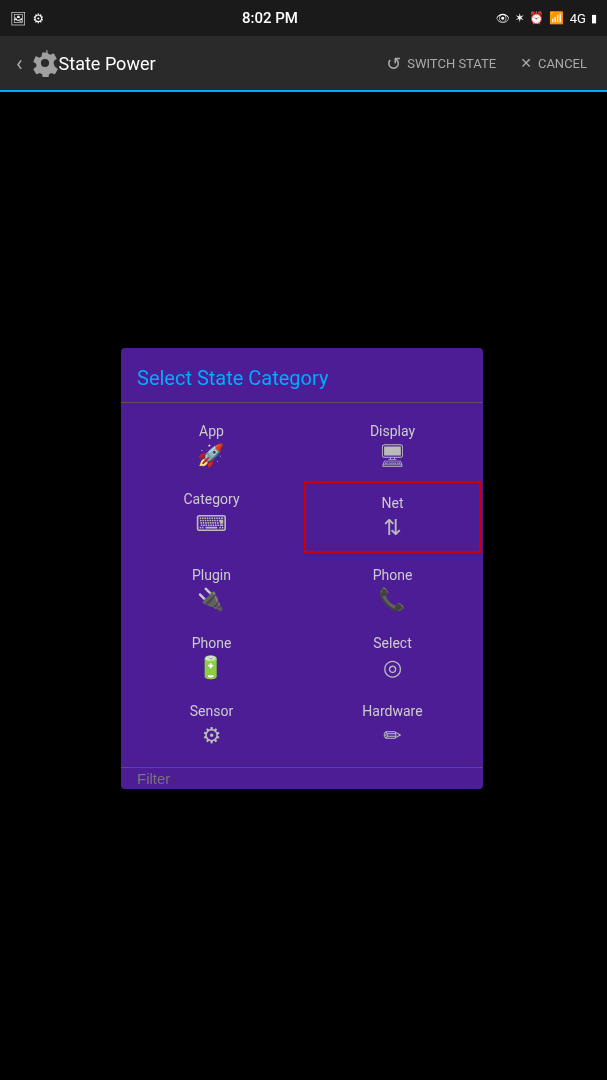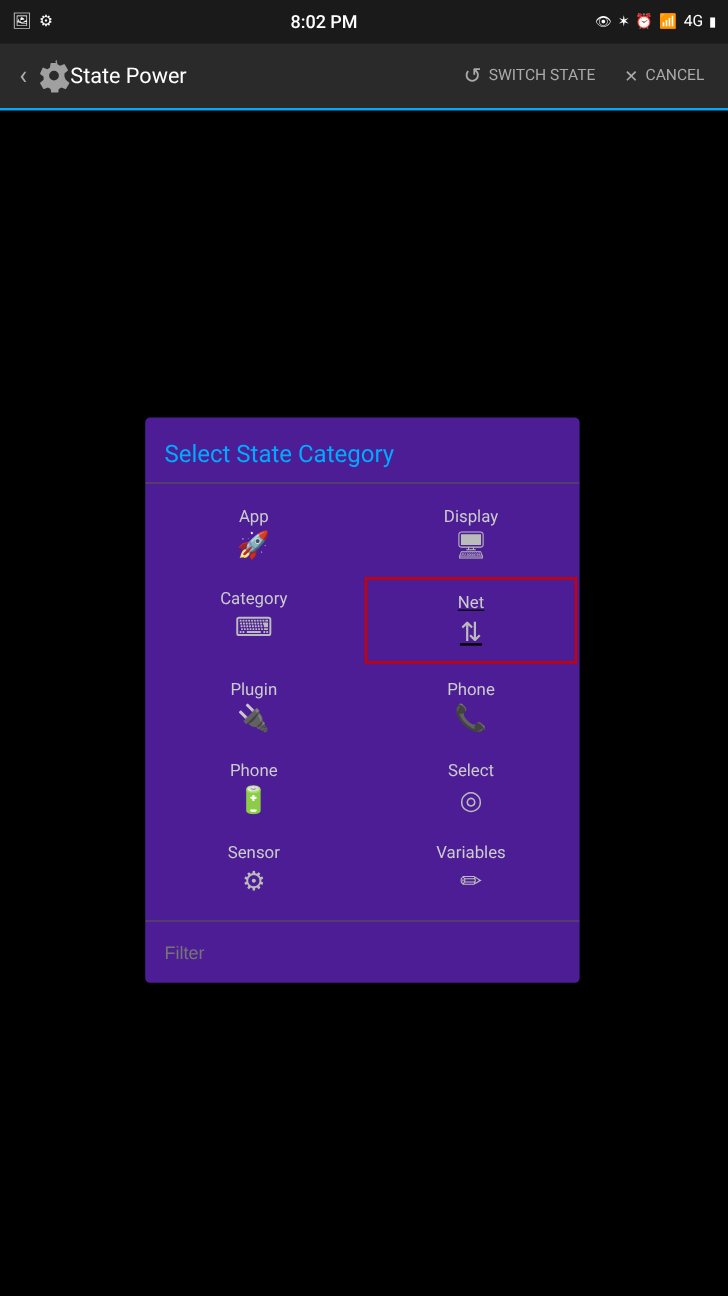--- a/index.html
+++ b/index.html
@@ -98,39 +98,38 @@
       flex-direction: column;
       align-items: center;
       padding: 12px 8px;
       cursor: pointer;
       position: relative;
     }
 
     .category-item.selected {
       border: 2px solid #cc0000;
       margin: 2px;
-      text-decoration: underline;
     }
 
     .category-label {
       color: #ccc;
       font-size: 14px;
       margin-bottom: 6px;
     }
 
     .category-icon {
       color: #bbb;
       font-size: 22px;
       line-height: 1;
     }
 
     
     .dialog-filter {
       border-top: 1px solid #555;
-      padding: 16px 16px;
+      padding: 1px 16px;
     }
 
     .filter-input {
       background: transparent;
       border: none;
       color: #888;
       font-size: 15px;
       width: 100%;
       outline: none;
     }
@@ -210,20 +209,20 @@
       </div>
       <div class="category-item">
         <div class="category-label">Select</div>
         <div class="category-icon">◎</div>
       </div>
       <div class="category-item">
         <div class="category-label">Sensor</div>
         <div class="category-icon">⚙</div>
       </div>
       <div class="category-item">
-        <div class="category-label">Variables</div>
+        <div class="category-label">Hardware</div>
         <div class="category-icon">✏</div>
       </div>
     </div>
   <div class="dialog-filter">
     <input class="filter-input" type="text" placeholder="Filter" style="">
   </div>
 </div>
 
 </body></html>

